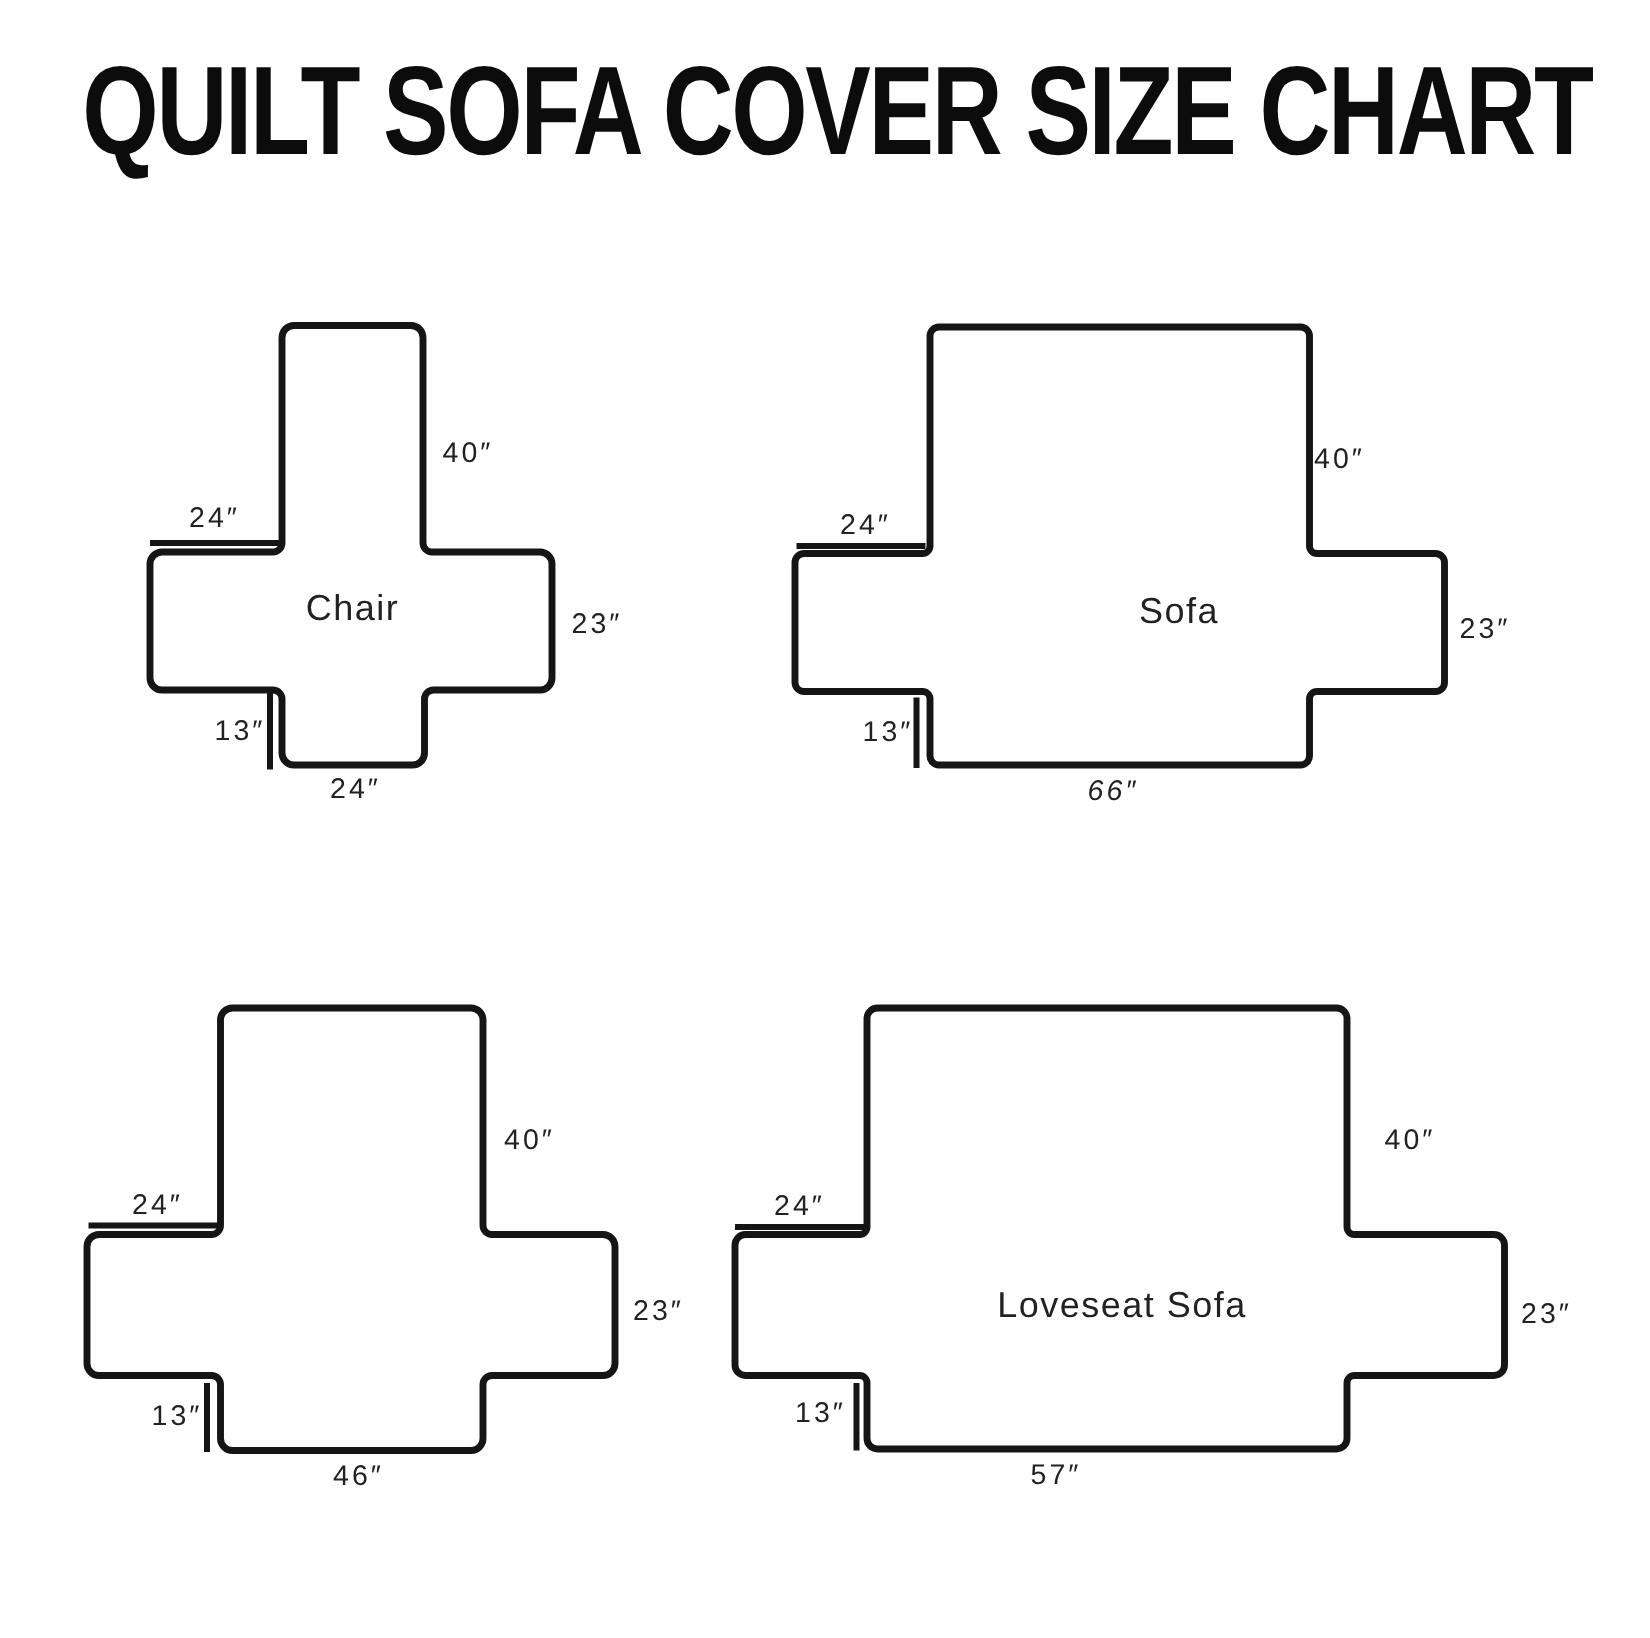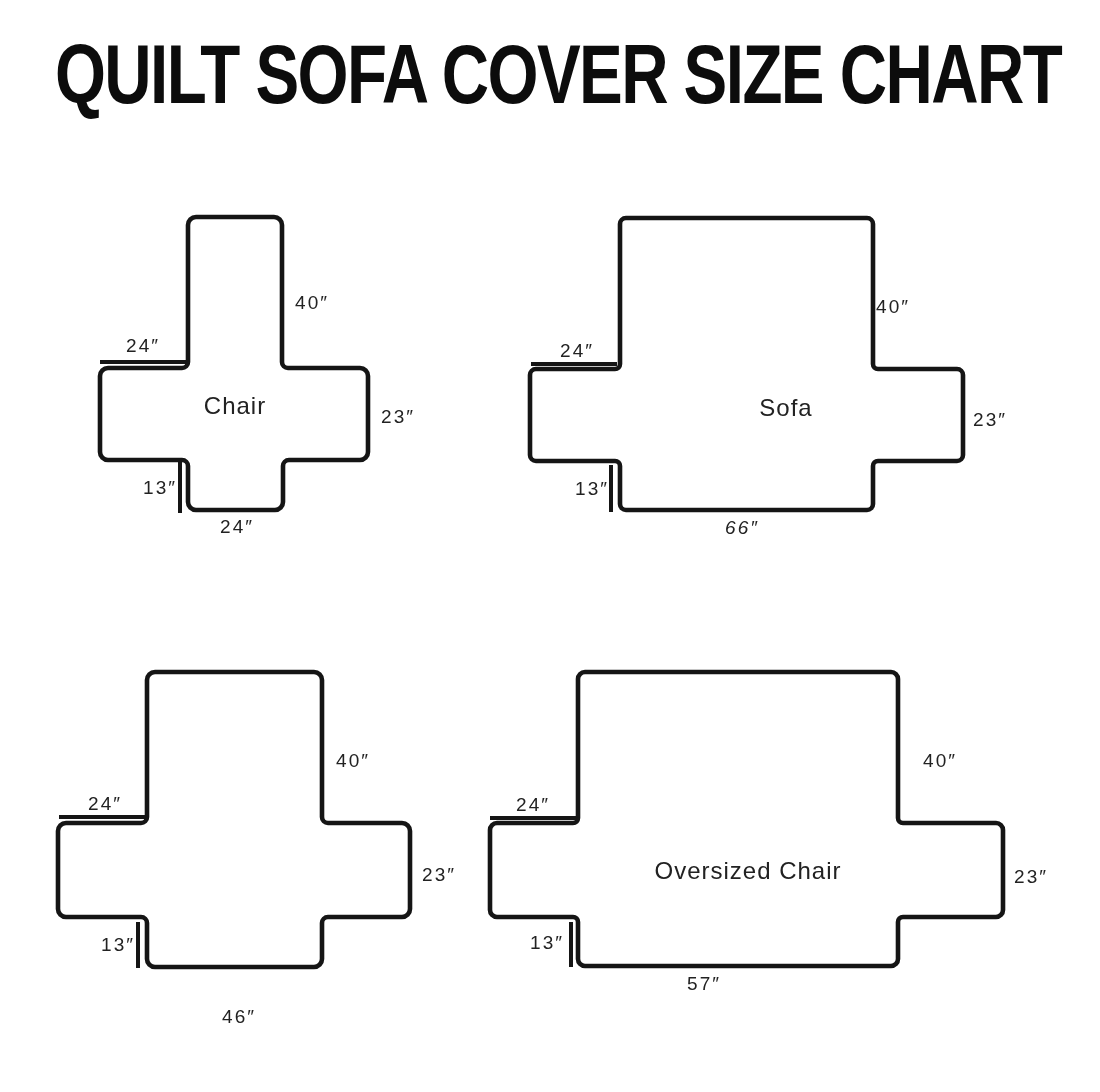--- a/index.html
+++ b/index.html
@@ -99,22 +99,22 @@
   <span class="dim" style="left:577px; top:351px;">24″</span>
   <span class="shape-name" style="left:738px; top:408px;margin-left:48px;">Sofa</span>
   <span class="dim" style="left:990px; top:420px;">23″</span>
   <span class="dim" style="left:592px; top:489px;">13″</span>
   <span class="dim" style="left:742px; top:528px;font-style:italic;">66″</span>
 
   <span class="dim" style="left:353px; top:761px;">40″</span>
   <span class="dim" style="left:105px; top:804px;">24″</span>
   <span class="dim" style="left:439px; top:875px;">23″</span>
   <span class="dim" style="left:118px; top:945px;">13″</span>
-  <span class="dim" style="left:239px; top:985px;margin-top:32px;">46″</span>
+  <span class="dim" style="left:239px; top:985px;">46″</span>
 
   <span class="dim" style="left:940px; top:761px;">40″</span>
   <span class="dim" style="left:533px; top:805px;">24″</span>
-  <span class="shape-name" style="left:748px; top:871px;">Oversized Chair</span>
+  <span class="shape-name" style="left:748px; top:871px;">Loveseat Sofa</span>
   <span class="dim" style="left:1031px; top:877px;">23″</span>
   <span class="dim" style="left:547px; top:943px;">13″</span>
   <span class="dim" style="left:704px; top:984px;">57″</span>
 
 </div>
 
 </body></html>

